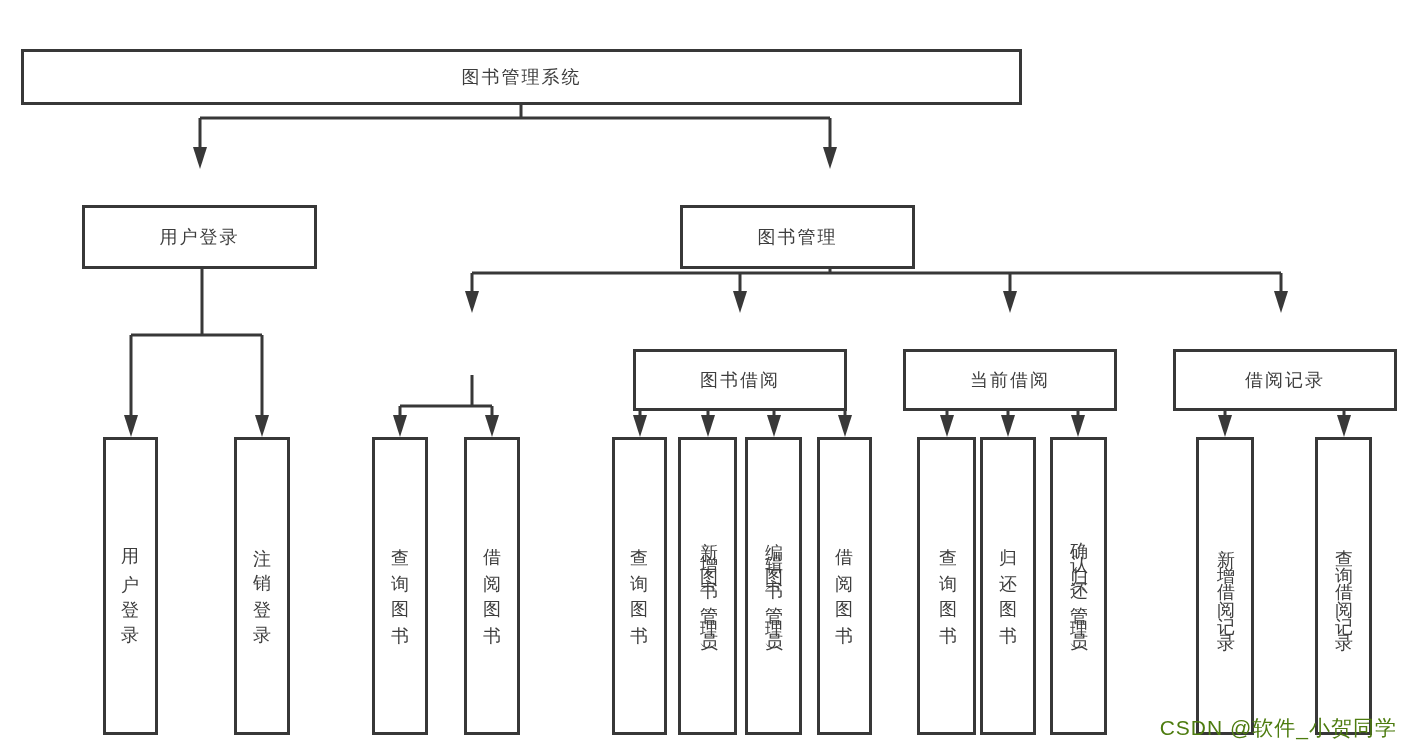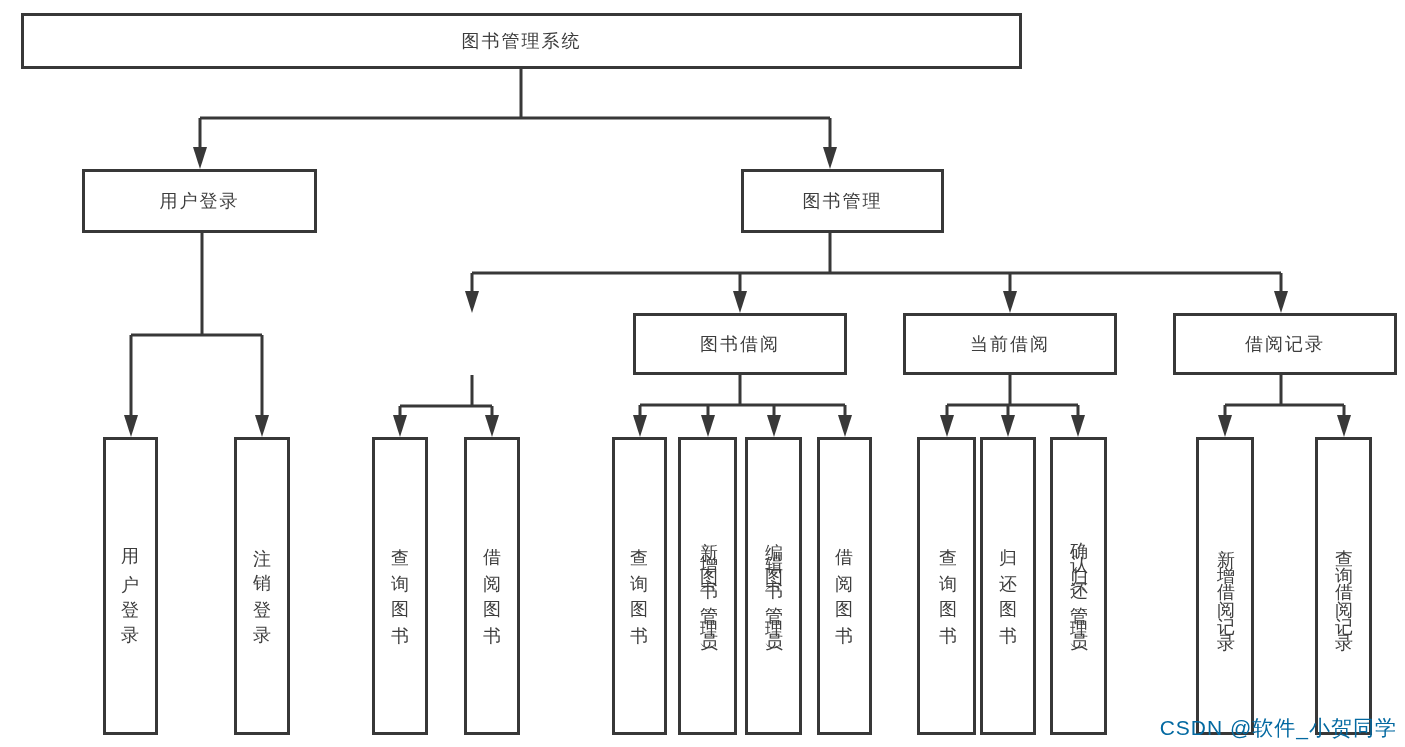--- a/index.html
+++ b/index.html
@@ -15,24 +15,25 @@
   .node{
     position:absolute;
     box-sizing:border-box;
     border:3px solid #383838;
     background:#ffffff;
     display:flex;align-items:center;justify-content:center;
     font-size:18px;
     letter-spacing:2px;
     color:#3d3d3d;
     white-space:nowrap;
+    margin-top:36px;
   }
   .root{left:21px;top:13px;width:1001px;height:56px;}
   .lvl2a{left:82px;top:169px;width:235px;height:64px;}
-  .lvl2b{left:741px;top:169px;width:203px;height:64px;}
+  .lvl2b{left:680px;top:169px;width:235px;height:64px;}
   .lvl3{top:313px;height:62px;}
   .g0{left:363px;width:219px;}
   .g1{left:633px;width:214px;}
   .g2{left:903px;width:214px;}
   .g3{left:1173px;width:224px;}
   .leaf{
     position:absolute;
     top:437px;height:298px;
     box-sizing:border-box;
     border:3px solid #383838;
@@ -45,21 +46,21 @@
     color:#3d3d3d;
     overflow:hidden;
   }
   .sp4{letter-spacing:26px;}
   .sp6{letter-spacing:17px;}
   .sp9{letter-spacing:13px;}
   .watermark{
     position:absolute;
     right:8px;bottom:5px;
     font-size:21px;
-    color:#0369a1;
+    color:#4d7c0f;
     letter-spacing:1px;
   }
 </style>
 </head>
 <body>
 
 <div class="canvas">
 
   <svg class="connectors" viewBox="0 0 1405 747" xmlns="http://www.w3.org/2000/svg">
     <g stroke="#383838" stroke-width="3" fill="none">

